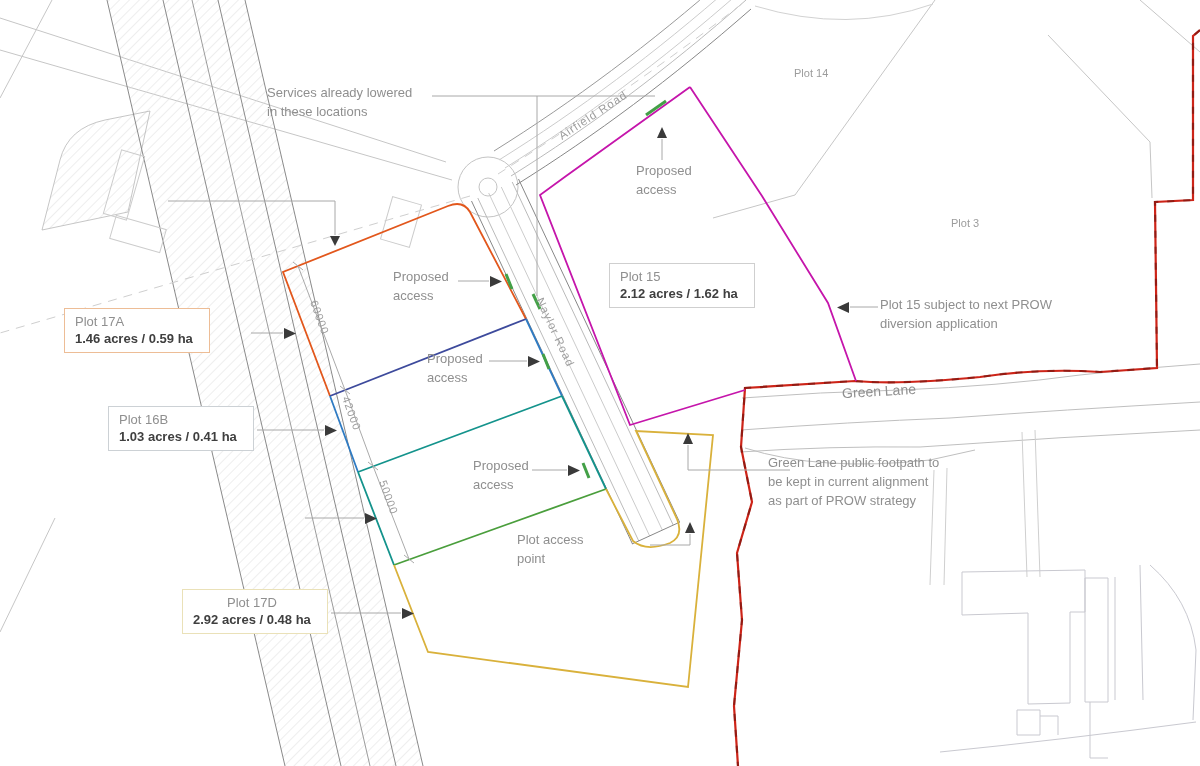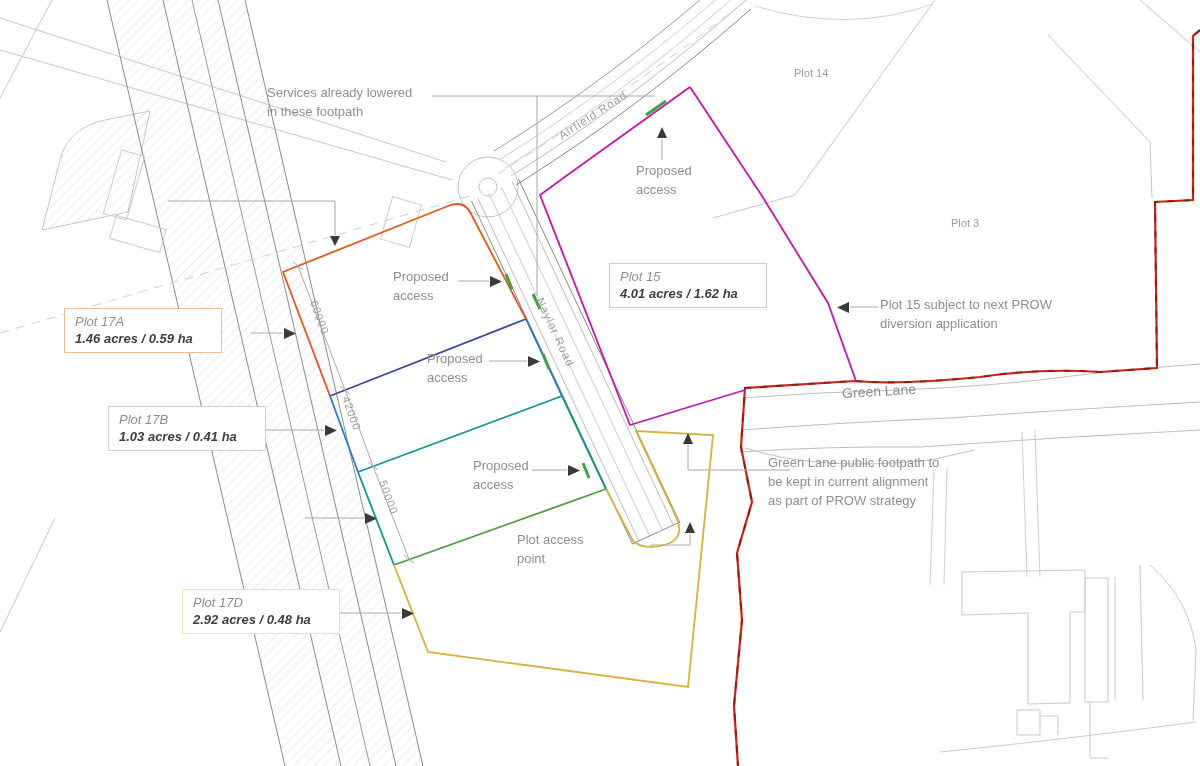--- a/index.html
+++ b/index.html
@@ -2,27 +2,27 @@
 <html><head>
 <meta charset="utf-8">
 <style>
   html,body{margin:0;padding:0;background:#fff;}
   #plan{position:relative;width:1200px;height:766px;background:#ffffff;overflow:hidden;
         font-family:"Liberation Sans",sans-serif;}
   #linework{position:absolute;left:0;top:0;}
   .note{position:absolute;color:#8f8f8f;font-size:13px;line-height:1.45;white-space:pre-line;}
   .plotname{position:absolute;color:#9c9c9c;font-size:11px;}
   .lanename{position:absolute;color:#8f8f8f;font-size:14px;transform:rotate(-3.5deg);}
-  .labelbox{position:absolute;background:#fff;border:1px solid #ccc;padding:5px 28px 6px 10px;font-style:italic;}
+  .labelbox{position:absolute;background:#fff;border:1px solid #ccc;padding:5px 16px 6px 10px;}
   .labelbox .t1{display:block;color:#8f8f8f;font-size:13px;margin-bottom:2px;}
   .labelbox .t2{display:block;color:#3f3f3f;font-size:13px;font-weight:bold;}
   .b17a{border-color:#edbd96;}
   .b17b{border-color:#ccd1d5;}
   .b17c{border-color:#55a06a;}
-  .b17d{border-color:#eae1b8;}
+  .b17d{border-color:#eae1b8;text-align:center;}
   .b15{border-color:#cfcfcf;}
   svg text{font-family:"Liberation Sans",sans-serif;}
   .roadname{fill:#9c9c9c;font-size:11.5px;letter-spacing:1px;}
   .dimtxt{fill:#9c9c9c;font-size:11px;letter-spacing:1px;}
 </style>
 </head>
 <body>
 
 <div id="plan">
 
@@ -177,21 +177,21 @@
   </g>
 
   <text class="roadname" transform="translate(562,140) rotate(-33)">Airfield Road</text>
   <text class="roadname" transform="translate(536,300) rotate(65)">Naylor Road</text>
   <text class="dimtxt" transform="translate(310,302) rotate(70)">60000</text>
   <text class="dimtxt" transform="translate(342,398) rotate(70)">42000</text>
   <text class="dimtxt" transform="translate(379,482) rotate(70)">50000</text>
 </svg>
 
 <div class="note" style="left:267px;top:84px;width:180px">Services already lowered
-in these footpath</div>
+in these locations</div>
 <div class="note" style="left:393px;top:268px">Proposed
 access</div>
 <div class="note" style="left:427px;top:350px">Proposed
 access</div>
 <div class="note" style="left:473px;top:457px">Proposed
 access</div>
 <div class="note" style="left:636px;top:162px">Proposed
 access</div>
 <div class="note" style="left:517px;top:531px">Plot access
 point</div>
@@ -203,25 +203,25 @@
 
 <div class="plotname" style="left:794px;top:67px">Plot 14</div>
 <div class="plotname" style="left:951px;top:217px">Plot 3</div>
 <div class="lanename" style="left:842px;top:383px">Green Lane</div>
 
 <div class="labelbox b17a" style="left:64px;top:308px">
   <span class="t1">Plot 17A</span>
   <span class="t2">1.46 acres / 0.59 ha</span>
 </div>
 <div class="labelbox b17b" style="left:108px;top:406px">
-  <span class="t1">Plot 17B</span>
+  <span class="t1">Plot 16B</span>
   <span class="t2">1.03 acres / 0.41 ha</span>
 </div>
 <div class="labelbox b17d" style="left:182px;top:589px">
   <span class="t1">Plot 17D</span>
   <span class="t2">2.92 acres / 0.48 ha</span>
 </div>
 <div class="labelbox b15" style="left:609px;top:263px">
   <span class="t1">Plot 15</span>
-  <span class="t2">4.01 acres / 1.62 ha</span>
+  <span class="t2">2.12 acres / 1.62 ha</span>
 </div>
 
 </div>
 
 </body></html>

